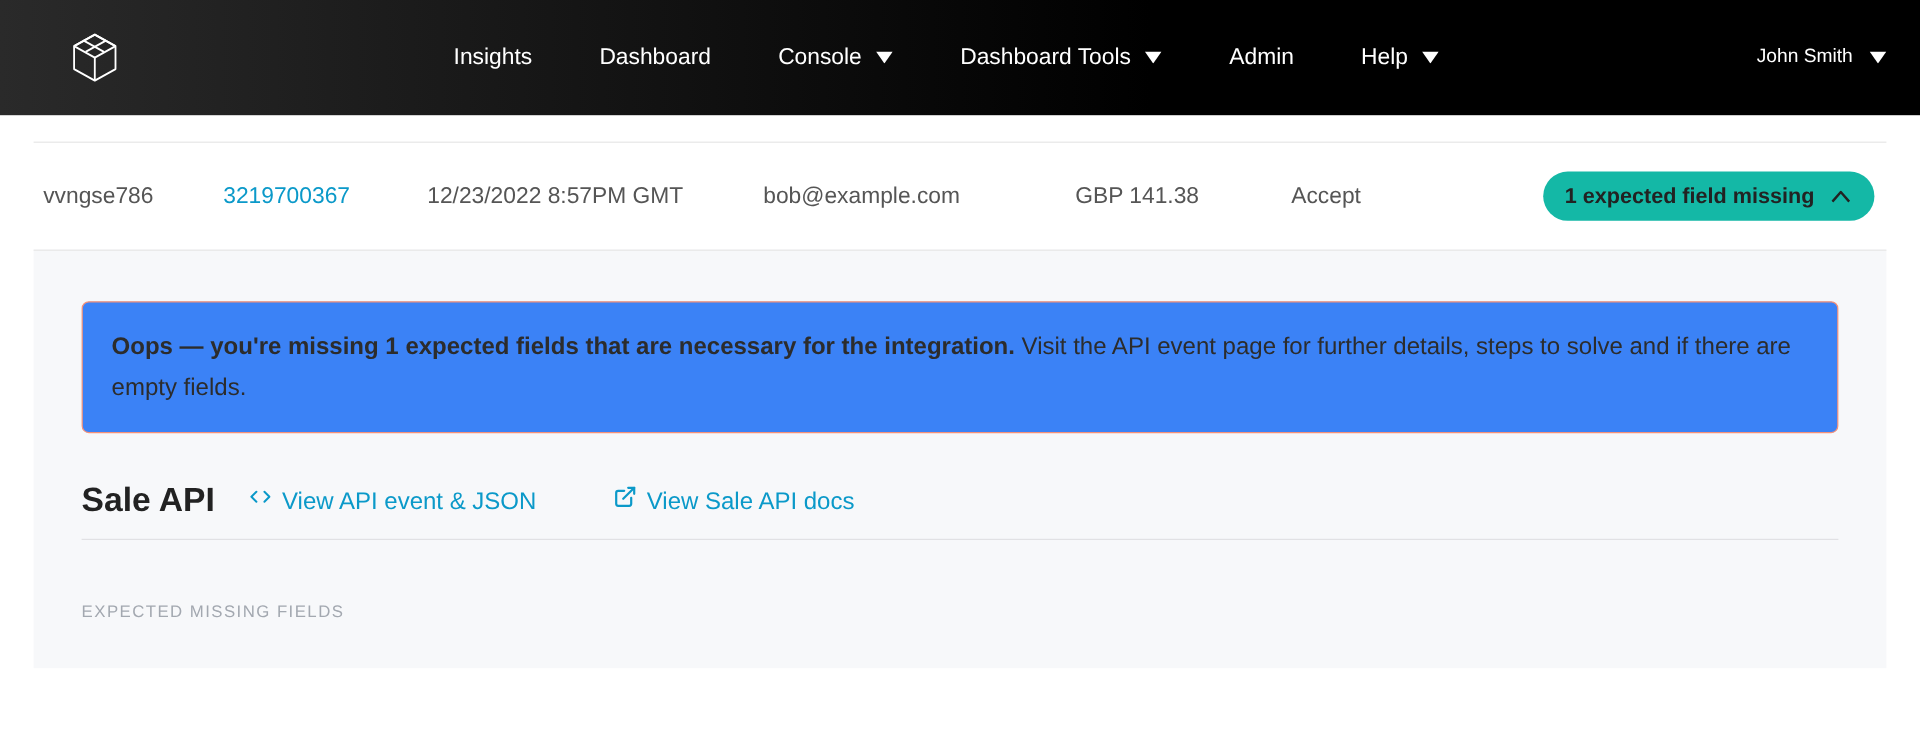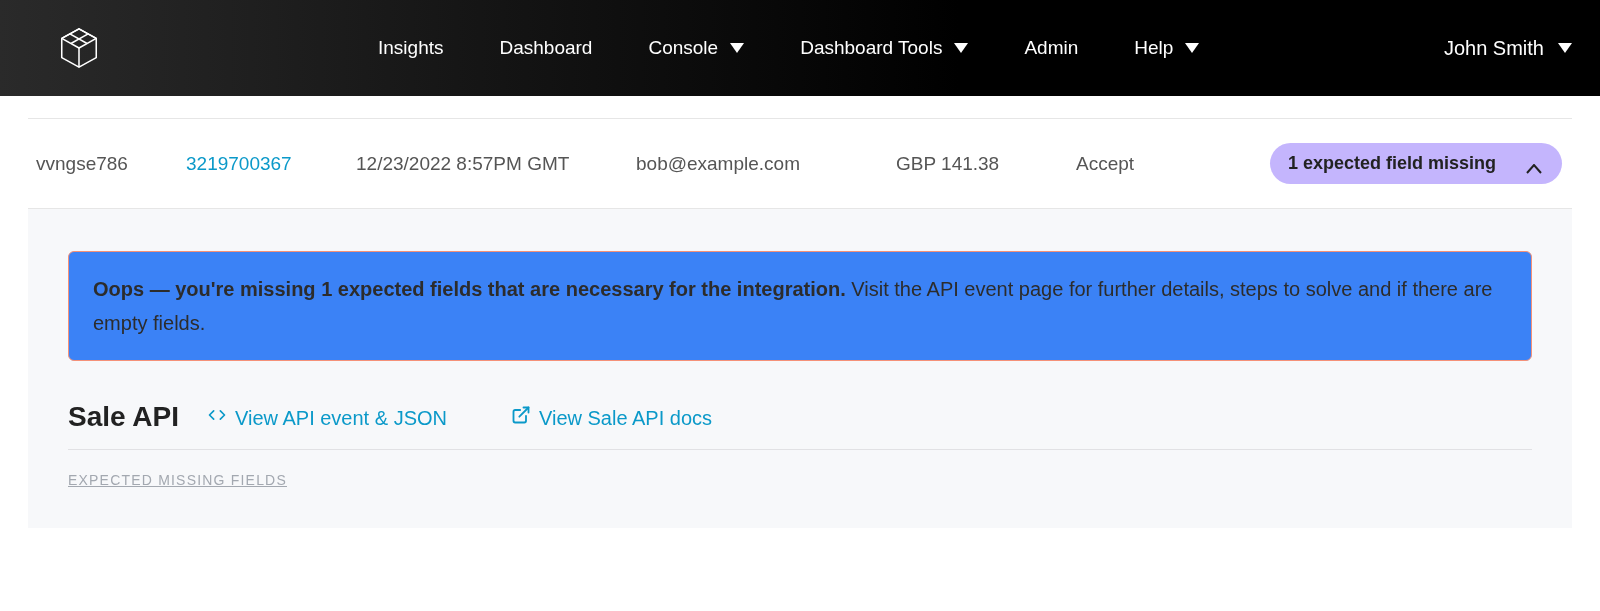--- a/index.html
+++ b/index.html
@@ -27,41 +27,41 @@
     .nav-item {
       display: flex;
       align-items: center;
       gap: 12px;
       font-size: 19px;
       color: #fff;
       cursor: pointer;
       white-space: nowrap;
     }
     .nav-caret svg { width: 14px; height: 10px; display: block; }
-    .topnav .user-area { margin-left: auto; display: flex; align-items: center; gap: 14px; cursor: pointer; font-size: 20px; }
+    .topnav .user-area { margin-left: auto; display: flex; align-items: center; gap: 14px; cursor: pointer; font-size: 16px; }
 
     
     .content { margin: 22px 28px 0; }
     .row {
       display: grid;
       grid-template-columns: 150px 170px 280px 260px 180px 180px 1fr;
       align-items: center;
       padding: 24px 10px 24px 8px;
       border-top: 1px solid #e6e6e6;
       font-size: 19px;
       color: #555;
     }
     .row .cell { white-space: nowrap; }
     .row .cell.link { color: #0b99c9; cursor: pointer; }
     .pill {
       justify-self: end;
       display: flex;
-      align-items: flex-end;
-      gap: 30px;
-      background: #c4b5fd;
+      align-items: center;
+      gap: 14px;
+      background: #14b8a6;
       color: #222;
       font-size: 18px;
       padding: 10px 20px 10px 18px;
       border-radius: 22px;
       cursor: pointer;
       font-weight: 600;
     }
     .pill .pill-caret svg { width: 16px; height: 10px; display: block; }
 
     
@@ -102,26 +102,25 @@
     }
     .blue-link svg { width: 20px; height: 20px; }
     .api-meta {
       margin-left: auto;
       color: #8a8f98;
       font-size: 19px;
       white-space: nowrap;
     }
 
     .missing-heading {
-      margin-top: 22px;
+      margin-top: 51px;
       font-size: 14px;
       letter-spacing: 1.2px;
       color: #a3a8b0;
       font-weight: 500;
-      text-decoration: underline;
     }
     .missing-field {
       margin-top: 22px;
       display: flex;
       align-items: center;
       gap: 14px;
       font-family: "SFMono-Regular", Consolas, "Liberation Mono", Menlo, monospace;
       font-size: 19px;
       color: #555;
     }

